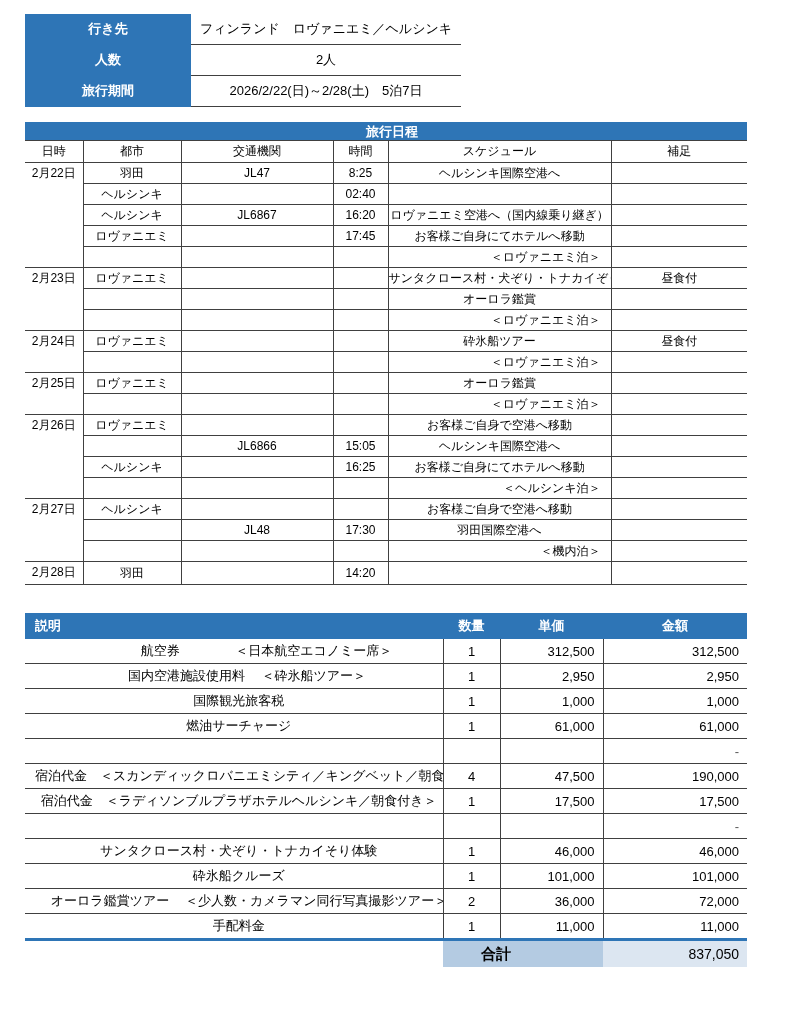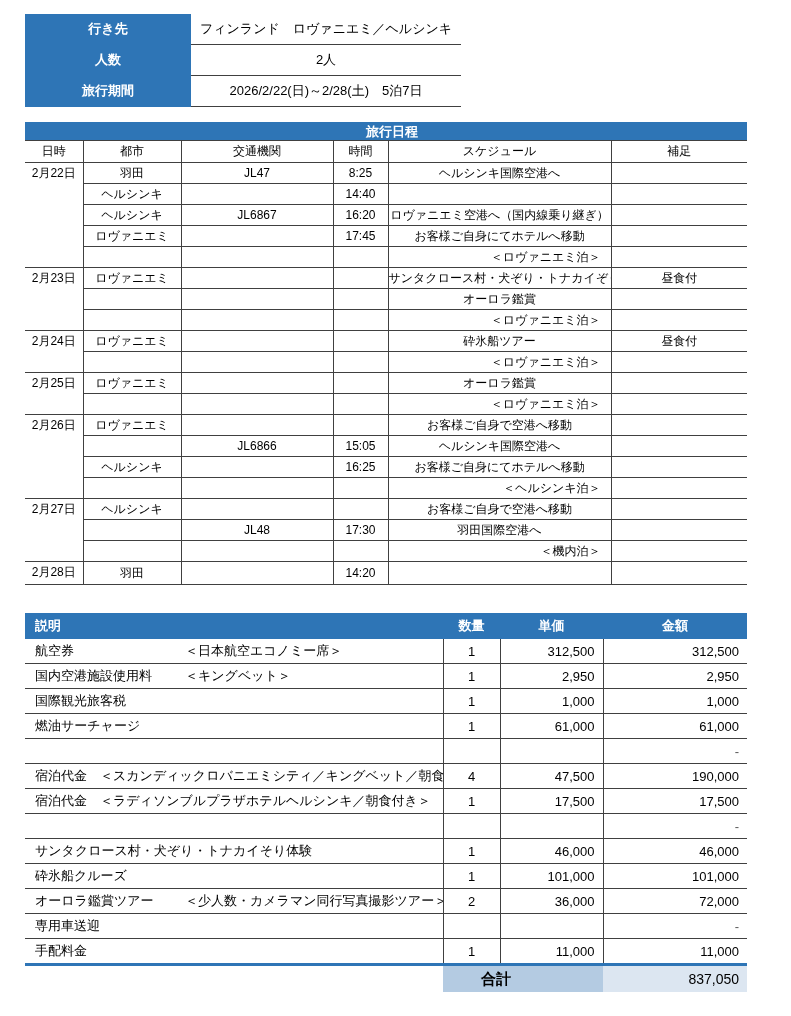--- a/index.html
+++ b/index.html
@@ -34,21 +34,21 @@
   .itin td.date{vertical-align:top;padding-top:2px;}
   .itin td.stay{text-align:right;padding-right:10px;}
 
   
   .cost{width:722px;margin-top:28px;}
   .cost th{height:26px;background:var(--blue);color:#fff;font-size:13px;font-weight:bold;
            text-align:center;padding:0;white-space:nowrap;}
   .cost th.h-desc{text-align:left;padding-left:10px;}
   .cost td{height:24px;font-size:13px;padding:0;vertical-align:middle;
            border-bottom:1px solid var(--border);white-space:nowrap;overflow:hidden;}
-  .cost td.c-desc{text-align:left;padding-left:10px;}
+  .cost td.c-desc{text-align:center;padding-left:10px;}
   .cost td.c-qty{text-align:center;border-left:1px solid var(--border);border-right:1px solid var(--border);}
   .cost td.c-unit{text-align:right;padding-right:8px;border-right:1px solid var(--border);}
   .cost td.c-amt{text-align:right;padding-right:8px;}
   .cost td.c-amt.dash{color:#595959;}
   .cost .nm{display:inline-block;width:150px;}
 
   .cost tr.trow td{border-bottom:none;border-top:3px solid var(--blue);height:26px;}
   .cost td.t-desc{background:#fff;}
   .cost td.t-label{background:var(--total-label-bg);font-weight:bold;font-size:15px;
                    text-align:left;padding-left:38px;}
@@ -103,21 +103,21 @@
               <td class="date" rowspan="5">2月22日</td>
               <td>羽田</td>
               <td>JL47</td>
               <td>8:25</td>
               <td class="">ヘルシンキ国際空港へ</td>
               <td></td>
             </tr>
             <tr>
               <td>ヘルシンキ</td>
               <td></td>
-              <td>14:40</td>
+              <td>02:40</td>
               <td class=""></td>
               <td></td>
             </tr>
             <tr>
               <td>ヘルシンキ</td>
               <td>JL6867</td>
               <td>16:20</td>
               <td class="">ロヴァニエミ空港へ（国内線乗り継ぎ）</td>
               <td></td>
             </tr>
@@ -266,21 +266,21 @@
           </tr>
         </thead>
       <tbody id="cost-body">
           <tr>
             <td class="c-desc"><span class="nm">航空券</span><span>＜日本航空エコノミー席＞</span></td>
             <td class="c-qty">1</td>
             <td class="c-unit">312,500</td>
             <td class="c-amt">312,500</td>
           </tr>
           <tr>
-            <td class="c-desc"><span class="nm">国内空港施設使用料</span><span>＜キングベット＞</span></td>
+            <td class="c-desc"><span class="nm">国内空港施設使用料</span><span>＜砕氷船ツアー＞</span></td>
             <td class="c-qty">1</td>
             <td class="c-unit">2,950</td>
             <td class="c-amt">2,950</td>
           </tr>
           <tr>
             <td class="c-desc">国際観光旅客税</td>
             <td class="c-qty">1</td>
             <td class="c-unit">1,000</td>
             <td class="c-amt">1,000</td>
           </tr>
@@ -326,26 +326,20 @@
             <td class="c-unit">101,000</td>
             <td class="c-amt">101,000</td>
           </tr>
           <tr>
             <td class="c-desc"><span class="nm">オーロラ鑑賞ツアー</span><span>＜少人数・カメラマン同行写真撮影ツアー＞</span></td>
             <td class="c-qty">2</td>
             <td class="c-unit">36,000</td>
             <td class="c-amt">72,000</td>
           </tr>
           <tr>
-            <td class="c-desc">専用車送迎</td>
-            <td class="c-qty"></td>
-            <td class="c-unit"></td>
-            <td class="c-amt dash">-</td>
-          </tr>
-          <tr>
             <td class="c-desc">手配料金</td>
             <td class="c-qty">1</td>
             <td class="c-unit">11,000</td>
             <td class="c-amt">11,000</td>
           </tr>
           <tr class="trow">
             <td class="t-desc"></td>
             <td class="t-label" colspan="2">合計</td>
             <td class="t-amt2">837,050</td>
           </tr>

